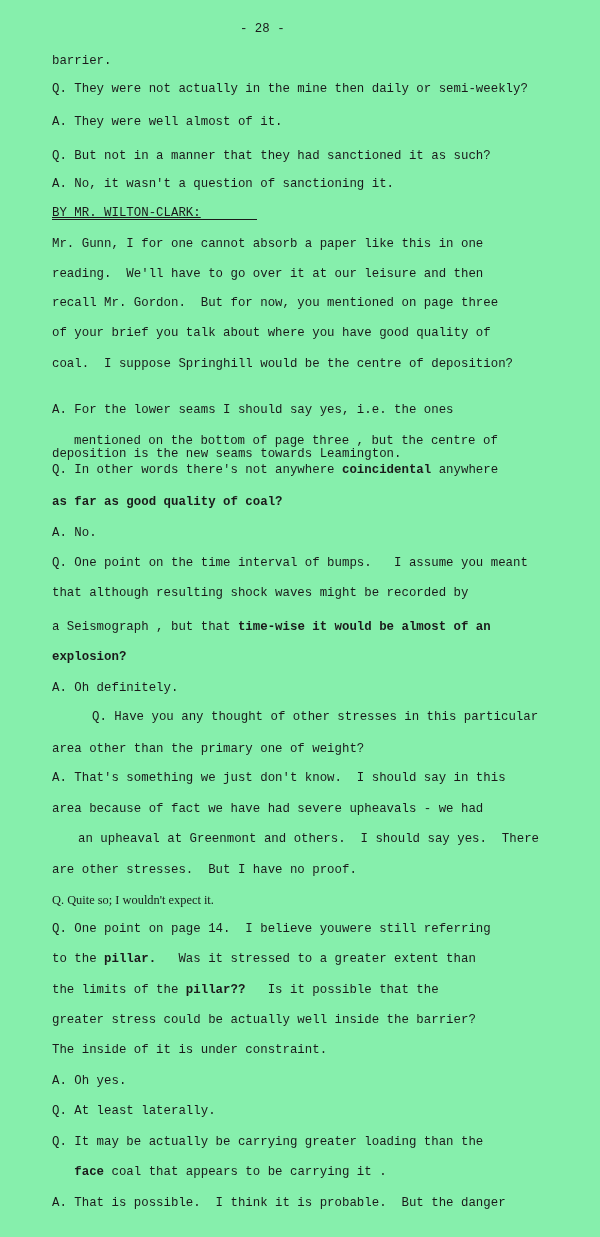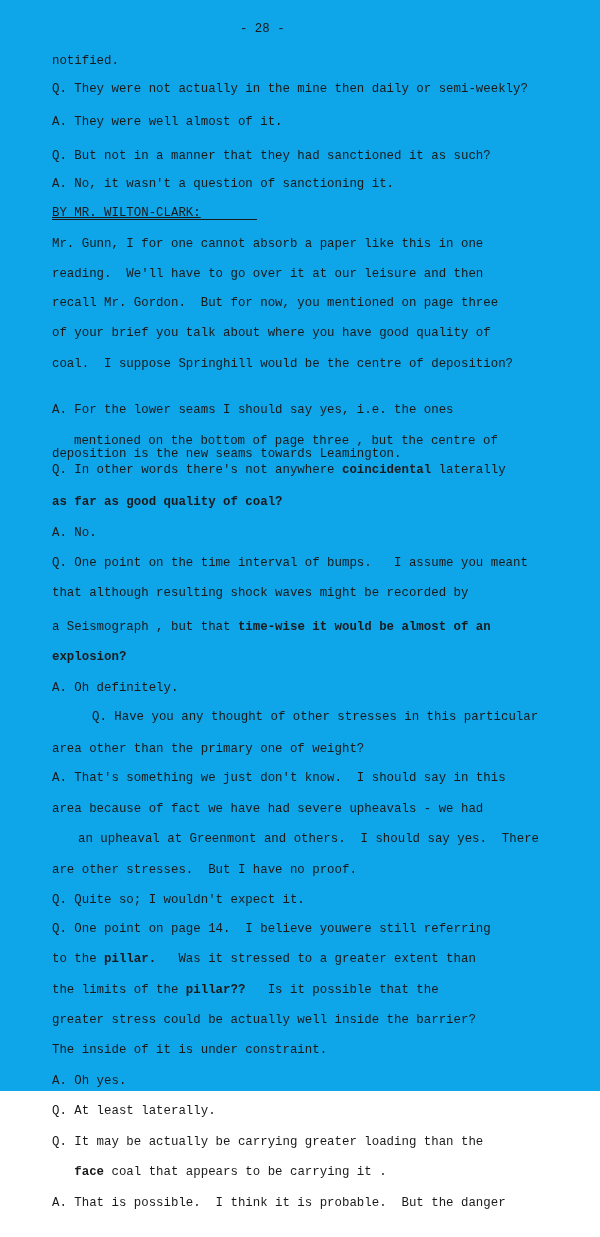--- a/index.html
+++ b/index.html
@@ -1,17 +1,17 @@
 <!DOCTYPE html>
 <html><head>
   <meta charset="utf-8">
   <style>
     html, body { margin: 0; padding: 0; background: #ffffff; }
     body { width: 600px; height: 1237px; position: relative; overflow: hidden; }
-    .page { position: absolute; left: 0; top: 0; width: 600px; height: 1091px; background: #0ea5e9; }
+    .page { position: absolute; left: 0; top: 0; width: 600px; height: 1237px; background: #86efac; }
     .line {
       position: absolute;
       left: 52px;
       white-space: pre;
       font-family: "Liberation Mono", "DejaVu Sans Mono", monospace;
       font-size: 12.4px;
       color: #1a1a1a;
       letter-spacing: 0px;
     }
     .pagenum { left: 240px; }
@@ -20,48 +20,48 @@
     b { font-weight: bold; }
   </style>
 </head>
 <body>
 
 <div class="page">
   <div class="line pagenum" style="top:22px">- 28 -</div>
   <div class="line heading" style="top:206px">BY MR. WILTON-CLARK:</div>
   <div class="heading-rule"></div>
   <div id="lines">
-      <div class="line" style="top: 54px;"><span>notified.</span></div>
+      <div class="line" style="top: 54px;"><span>barrier.</span></div>
       <div class="line" style="top: 82px;"><span>Q. They were not actually in the mine then daily or semi-weekly?</span></div>
       <div class="line" style="top: 115px;"><span>A. They were well almost of it.</span></div>
       <div class="line" style="top: 149px; text-align: right;"><span>Q. But not in a manner that they had sanctioned it as such?</span></div>
       <div class="line" style="top: 177px;"><span>A. No, it wasn't a question of sanctioning it.</span></div>
       <div class="line" style="top: 237px;"><span>Mr. Gunn, I for one cannot absorb a paper like this in one</span></div>
       <div class="line" style="top: 267px;"><span>reading.  We'll have to go over it at our leisure and then</span></div>
       <div class="line" style="top: 296px;"><span>recall Mr. Gordon.  But for now, you mentioned on page three</span></div>
       <div class="line" style="top: 326px;"><span>of your brief you talk about where you have good quality of</span></div>
       <div class="line" style="top: 357px;"><span>coal.  I suppose Springhill would be the centre of deposition?</span></div>
       <div class="line" style="top: 403px;"><span>A. For the lower seams I should say yes, i.e. the ones</span></div>
       <div class="line" style="top: 434px; margin-left: 22px;"><span>mentioned on the bottom of page three , but the centre of</span></div>
       <div class="line" style="top: 447px;"><span>deposition is the new seams towards Leamington.</span></div>
-      <div class="line" style="top: 463px;"><span>Q. In other words there's not anywhere </span><b>coincidental</b><span> laterally</span></div>
+      <div class="line" style="top: 463px;"><span>Q. In other words there's not anywhere </span><b>coincidental</b><span> anywhere</span></div>
       <div class="line" style="top: 495px; font-weight: bold;"><span>as far as good quality of coal?</span></div>
       <div class="line" style="top: 526px;"><span>A. No.</span></div>
       <div class="line" style="top: 556px;"><span>Q. One point on the time interval of bumps.   I assume you meant</span></div>
       <div class="line" style="top: 586px;"><span>that although resulting shock waves might be recorded by</span></div>
       <div class="line" style="top: 620px;"><span>a Seismograph , but that </span><b>time-wise it would be almost of an</b></div>
       <div class="line" style="top: 650px;"><span></span><b>explosion?</b></div>
       <div class="line" style="top: 681px;"><span>A. Oh definitely.</span></div>
       <div class="line" style="top: 710px; margin-left: 40px;"><span>Q. Have you any thought of other stresses in this particular</span></div>
       <div class="line" style="top: 742px;"><span>area other than the primary one of weight?</span></div>
       <div class="line" style="top: 771px;"><span>A. That's something we just don't know.  I should say in this</span></div>
       <div class="line" style="top: 802px;"><span>area because of fact we have had severe upheavals - we had</span></div>
       <div class="line" style="top: 832px; margin-left: 26px;"><span>an upheaval at Greenmont and others.  I should say yes.  There</span></div>
       <div class="line" style="top: 863px;"><span>are other stresses.  But I have no proof.</span></div>
-      <div class="line" style="top: 893px;"><span>Q. Quite so; I wouldn't expect it.</span></div>
+      <div class="line" style="top: 893px; font-family: Liberation Serif, serif;"><span>Q. Quite so; I wouldn't expect it.</span></div>
       <div class="line" style="top: 922px;"><span>Q. One point on page 14.  I believe youwere still referring</span></div>
       <div class="line" style="top: 952px;"><span>to the </span><b>pillar.</b><span>   Was it stressed to a greater extent than</span></div>
       <div class="line" style="top: 983px;"><span>the limits of the </span><b>pillar??</b><span>   Is it possible that the</span></div>
       <div class="line" style="top: 1013px;"><span>greater stress could be actually well inside the barrier?</span></div>
       <div class="line" style="top: 1043px;"><span>The inside of it is under constraint.</span></div>
       <div class="line" style="top: 1074px;"><span>A. Oh yes.</span></div>
       <div class="line" style="top: 1104px;"><span>Q. At least laterally.</span></div>
       <div class="line" style="top: 1135px;"><span>Q. It may be actually be carrying greater loading than the</span></div>
       <div class="line" style="top: 1165px;"><span>   </span><b>face</b><span> coal that appears to be carrying it .</span></div>
       <div class="line" style="top: 1196px;"><span>A. That is possible.  I think it is probable.  But the danger</span></div>

